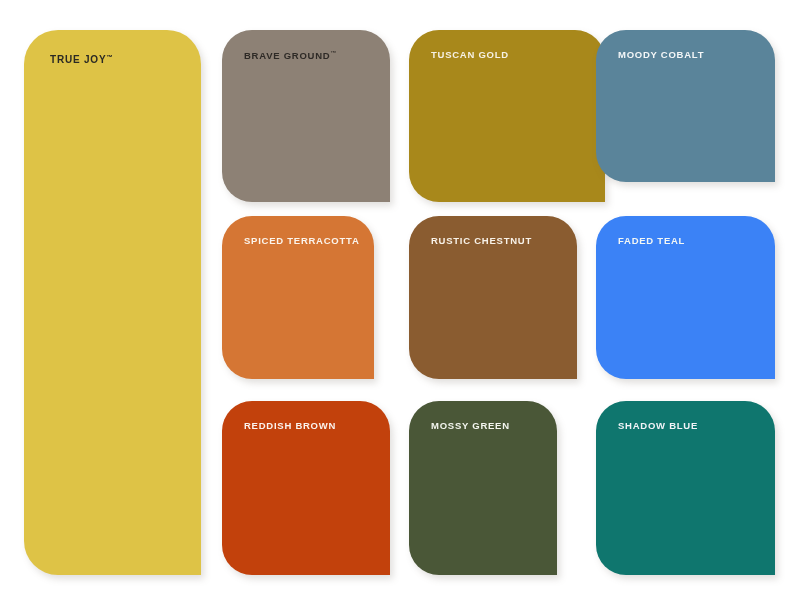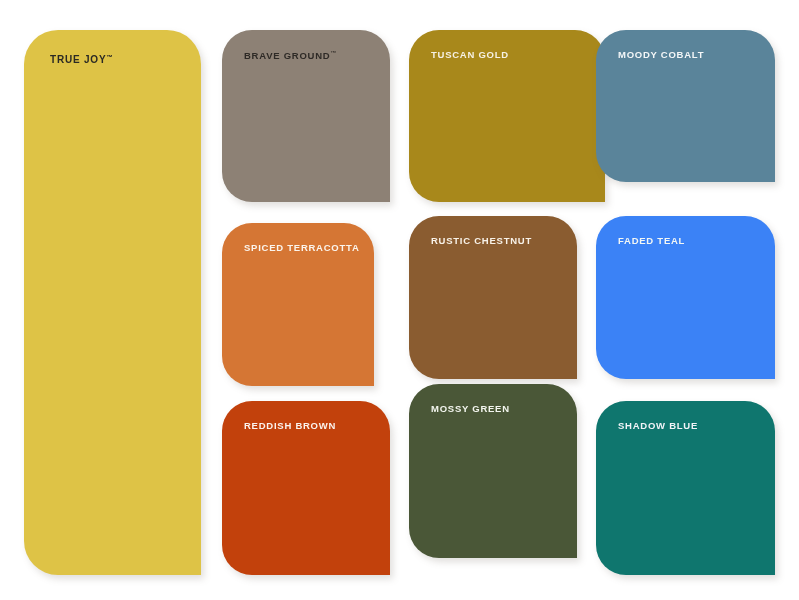--- a/index.html
+++ b/index.html
@@ -69,31 +69,31 @@
     </div>
     <div class="swatch" style="left: 222px; top: 30px; width: 168px; height: 172px; background: rgb(141, 129, 117);">
       <div class="swatch-label" style="color: rgb(46, 42, 38);">BRAVE GROUND<span class="tm">™</span></div>
     </div>
     <div class="swatch" style="left: 409px; top: 30px; width: 196px; height: 172px; background: rgb(168, 136, 27);">
       <div class="swatch-label" style="color: rgb(246, 241, 228);">TUSCAN GOLD</div>
     </div>
     <div class="swatch" style="left: 596px; top: 30px; width: 179px; height: 152px; background: rgb(90, 132, 154);">
       <div class="swatch-label" style="color: rgb(244, 247, 248);">MOODY COBALT</div>
     </div>
-    <div class="swatch" style="left: 222px; top: 216px; width: 152px; height: 163px; background: rgb(213, 118, 52); margin-top: 7px;">
+    <div class="swatch" style="left: 222px; top: 216px; width: 152px; height: 163px; background: rgb(213, 118, 52);">
       <div class="swatch-label" style="color: rgb(251, 244, 236);">SPICED TERRACOTTA</div>
     </div>
     <div class="swatch" style="left: 409px; top: 216px; width: 168px; height: 163px; background: rgb(138, 92, 48);">
       <div class="swatch-label" style="color: rgb(248, 242, 233); text-align: center;">RUSTIC CHESTNUT</div>
     </div>
     <div class="swatch" style="left: 596px; top: 216px; width: 179px; height: 163px; background: #3b82f6;">
       <div class="swatch-label" style="color: rgb(242, 246, 244);">FADED TEAL</div>
     </div>
     <div class="swatch" style="left: 222px; top: 401px; width: 168px; height: 174px; background: #c2410c;">
       <div class="swatch-label" style="color: rgb(251, 243, 238);">REDDISH BROWN</div>
     </div>
-    <div class="swatch" style="left: 409px; top: 384px; width: 168px; height: 174px; background: rgb(74, 87, 55);">
+    <div class="swatch" style="left: 409px; top: 401px; width: 148px; height: 174px; background: rgb(74, 87, 55);">
       <div class="swatch-label" style="color: rgb(243, 245, 238);">MOSSY GREEN</div>
     </div>
     <div class="swatch" style="left: 596px; top: 401px; width: 179px; height: 174px; background: #0f766e;">
       <div class="swatch-label" style="color: rgb(240, 243, 247);">SHADOW BLUE</div>
     </div>
   </div>
 
 </body></html>

